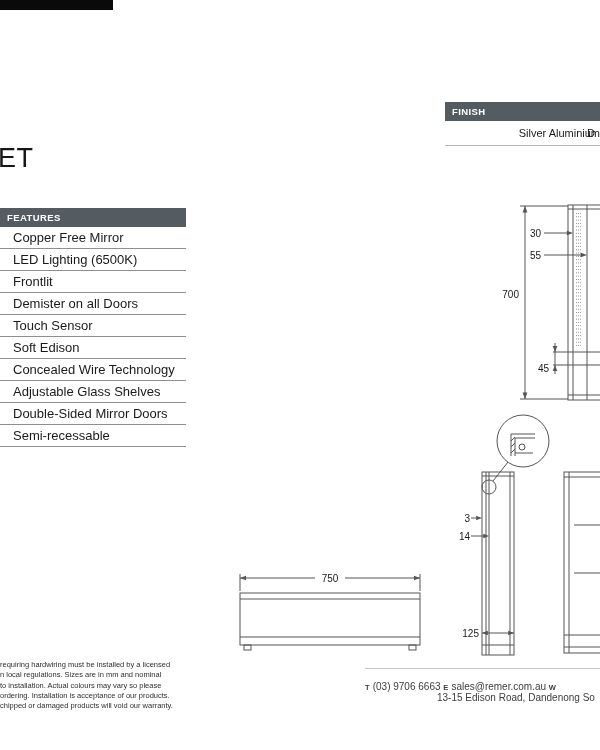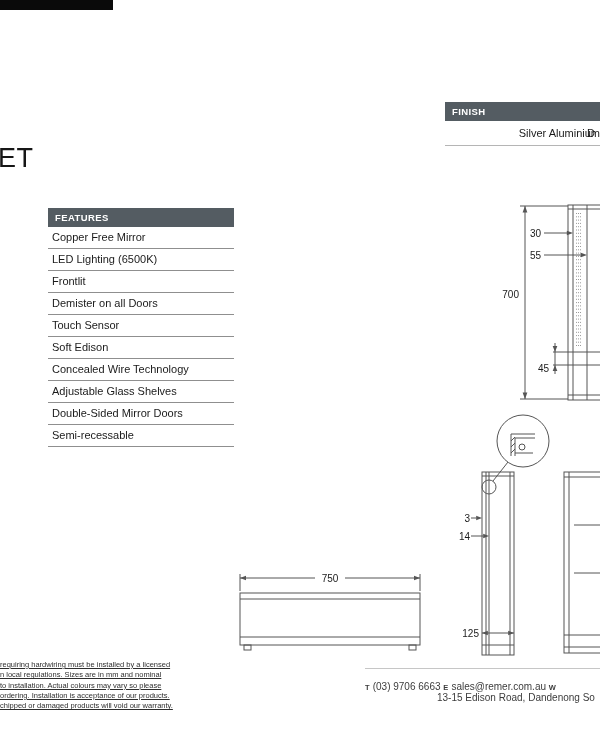--- a/index.html
+++ b/index.html
@@ -11,32 +11,32 @@
          letter-spacing:.4px;padding:4px 0 4px 7px;}
 
   .finish{position:absolute;left:445px;top:102px;width:155px;}
   .finish .trow{position:relative;font-size:11px;padding:6px 0 6px 3px;height:12px;
                 border-bottom:1px solid #b5b5b5;text-align:right;}
   .finish-value2{position:absolute;left:142px;top:6px;}
 
   .title{position:absolute;left:-2px;top:143px;margin:0;font-size:27px;font-weight:400;
          letter-spacing:.5px;color:#161616;}
 
-  .features{position:absolute;left:0;top:208px;width:186px;margin-left:48px;}
+  .features{position:absolute;left:0;top:208px;width:186px;}
   .frow{height:22px;line-height:21px;border-bottom:1px solid var(--table_line,#8f8f8f);
-        font-size:11px;padding-left:4px;box-sizing:border-box;}
+        font-size:13px;padding-left:13px;box-sizing:border-box;}
 
   .drawing{position:absolute;left:230px;top:195px;width:370px;height:465px;}
   .drawing .ln{stroke:var(--drawing_line,#555);fill:none;stroke-width:1;}
   .drawing .dots{stroke:#999;stroke-width:1;stroke-dasharray:1 2.3;}
   .drawing .ar{fill:var(--drawing_line,#555);stroke:none;}
   .drawing text{font-size:10px;fill:#1a1a1a;stroke:none;font-family:"Liberation Sans",sans-serif;}
 
   .disclaimer{position:absolute;left:0;top:660px;font-size:7.5px;line-height:10.3px;
-              color:#2e2e2e;white-space:nowrap;text-decoration:underline;}
+              color:#2e2e2e;white-space:nowrap;}
   .rule{position:absolute;left:365px;top:668px;width:235px;height:1px;background:#c6c6c6;}
   .addr1{position:absolute;left:437px;top:692px;font-size:10px;color:#3c3c3c;white-space:nowrap;}
   .addr2{position:absolute;left:365px;top:681px;font-size:10px;color:#3c3c3c;white-space:nowrap;}
   .cl{font-size:7.5px;font-weight:bold;letter-spacing:.3px;}
 </style>
 </head>
 <body>
 
 <div class="sheet">
 

